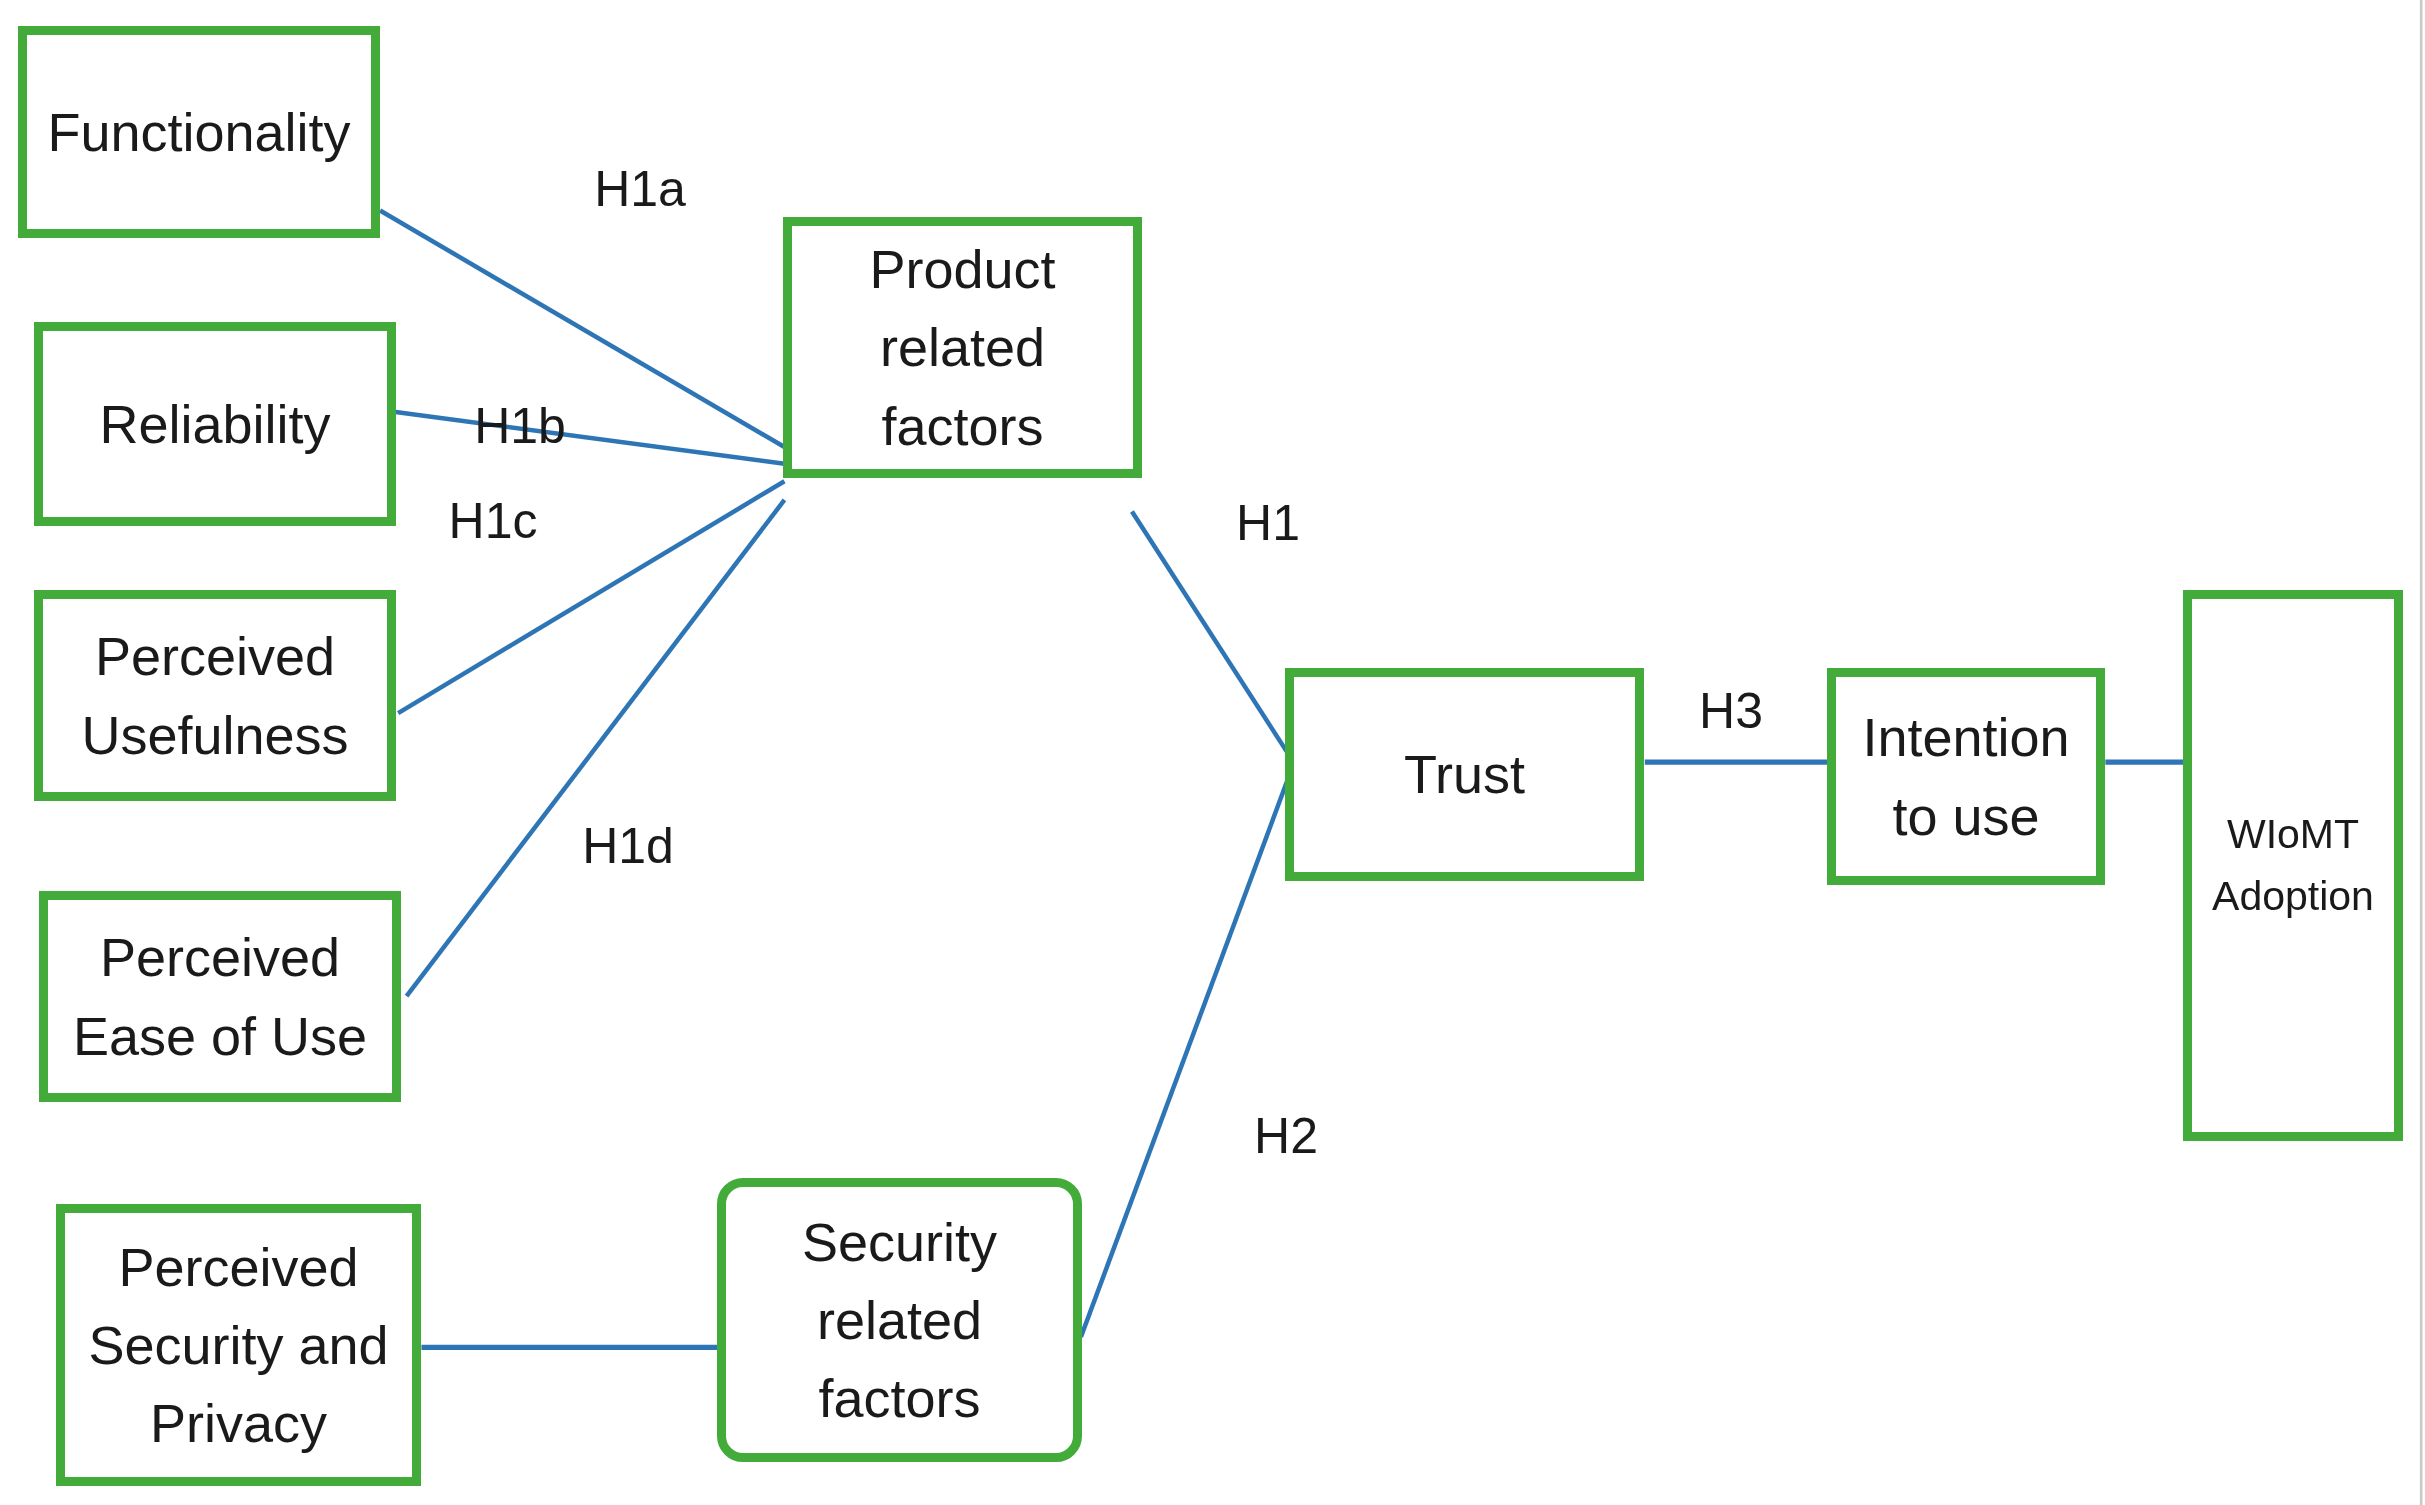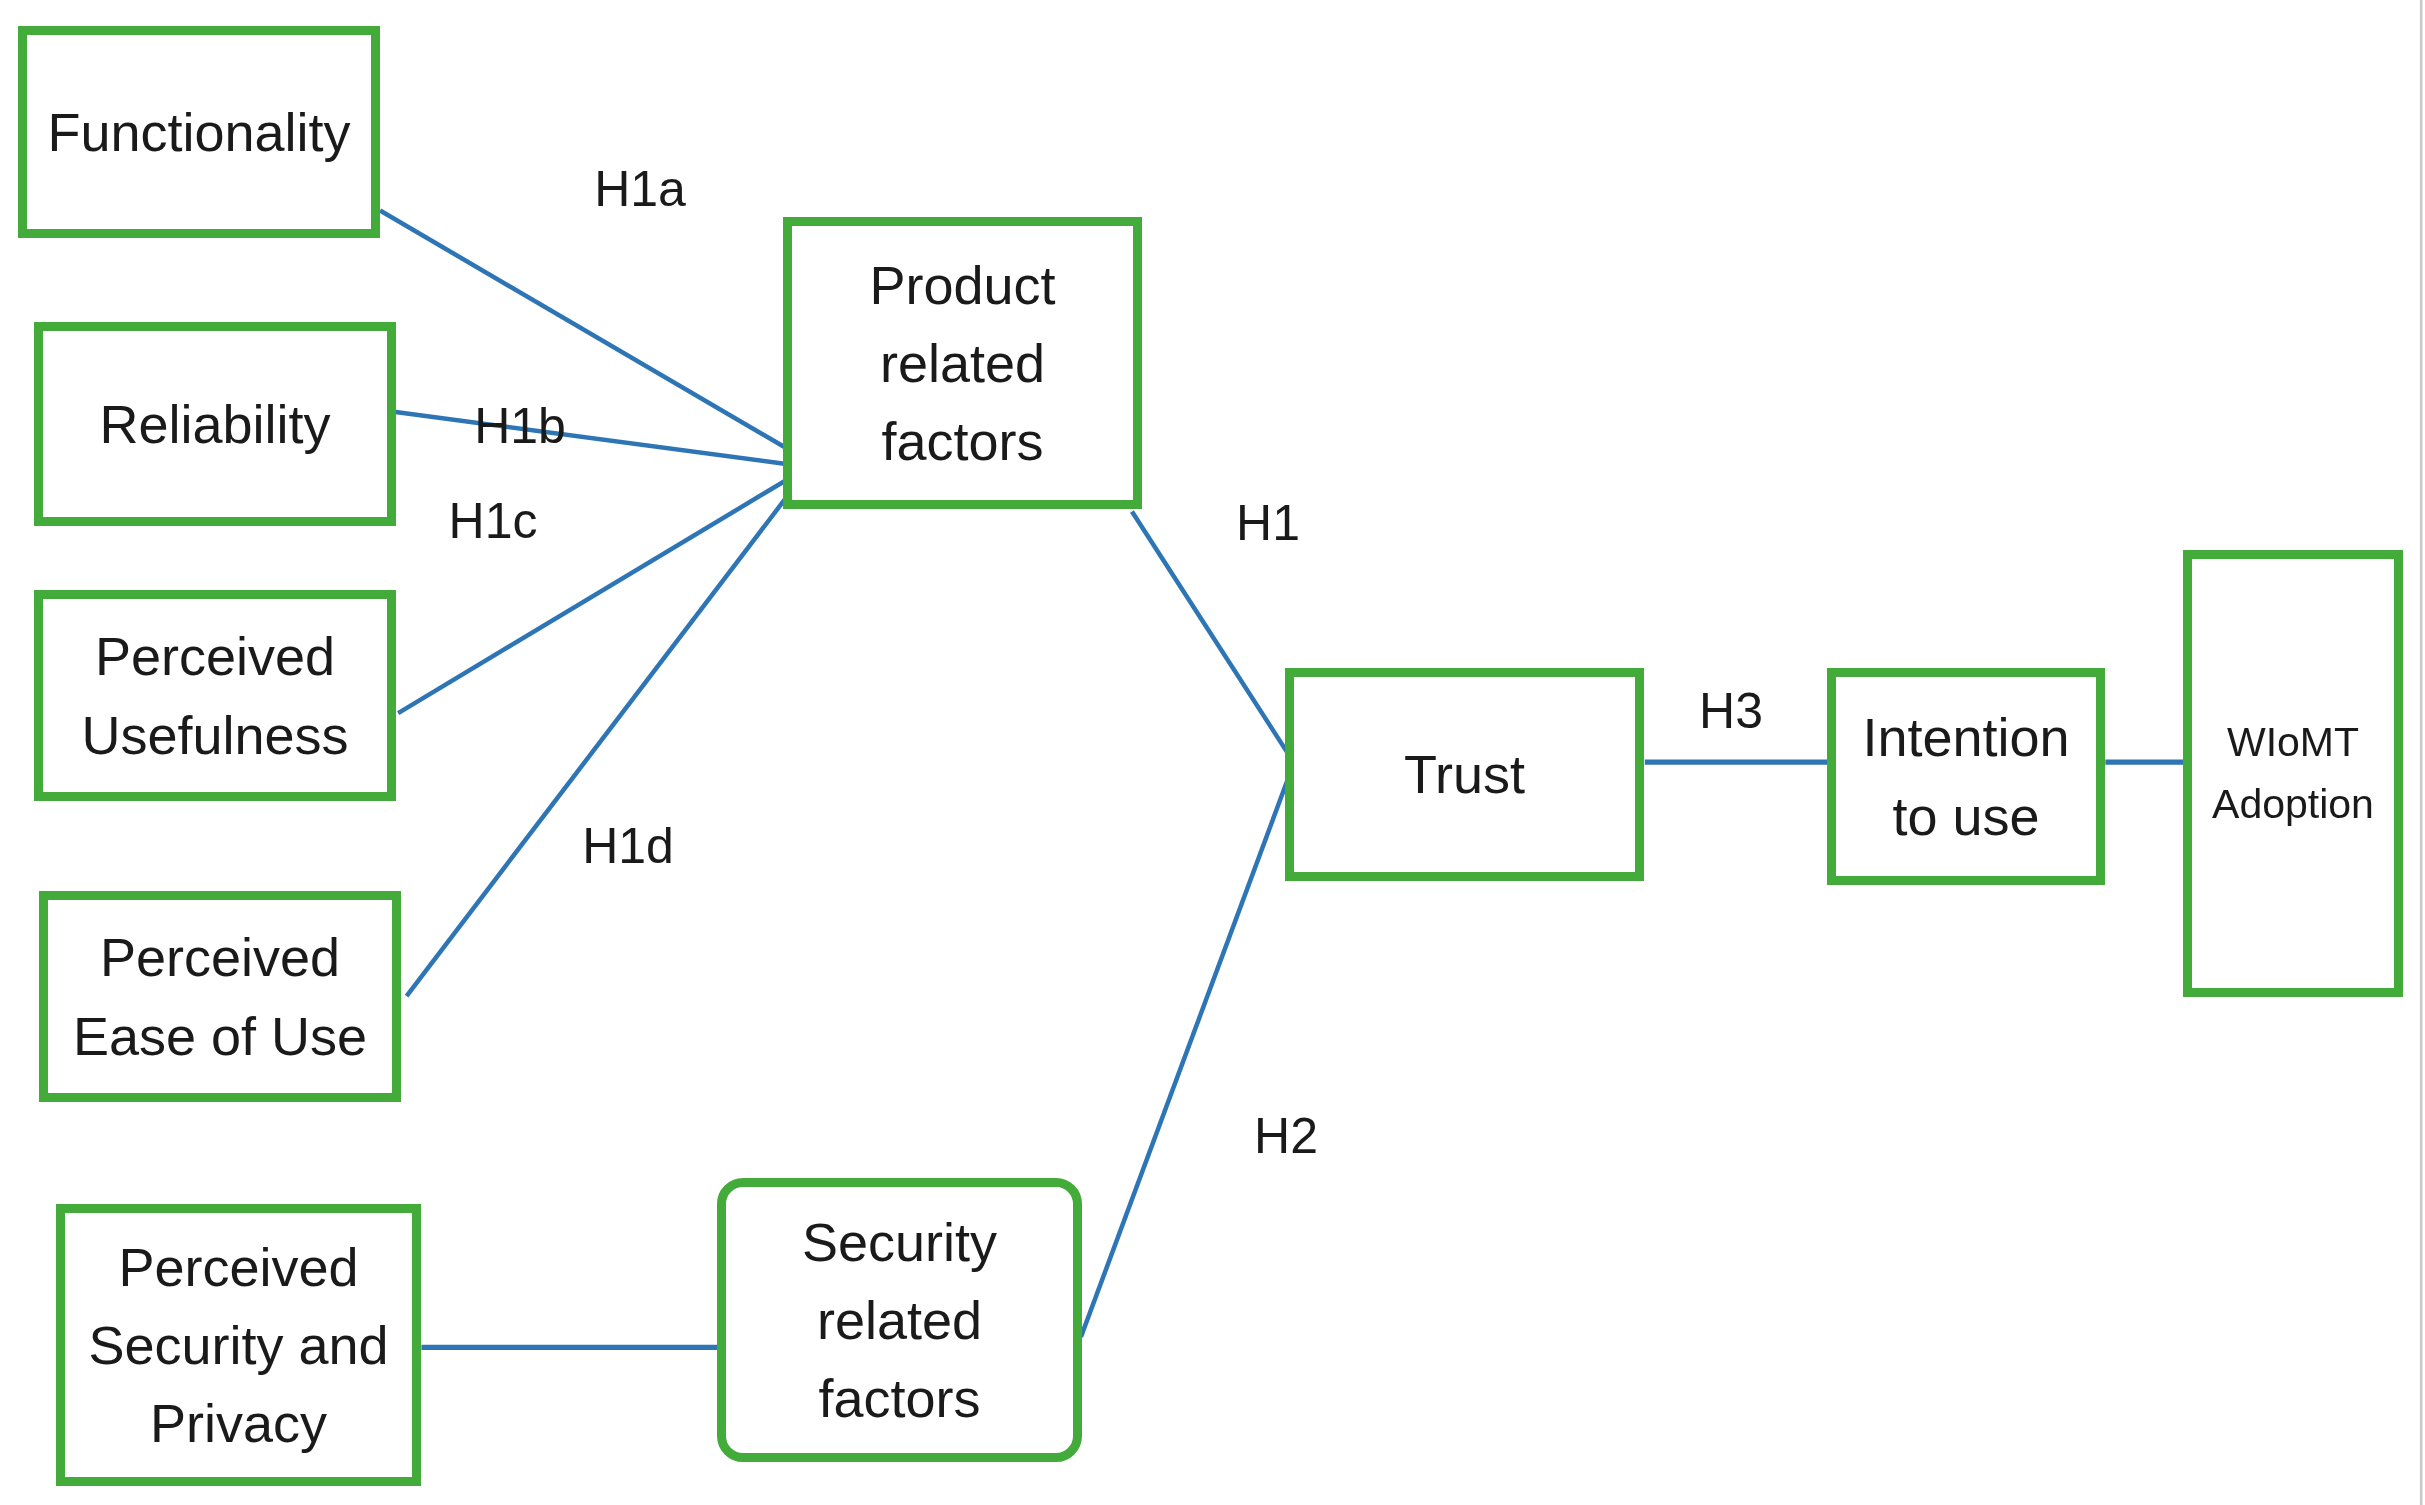--- a/index.html
+++ b/index.html
@@ -52,25 +52,25 @@
     z-index: 2;
     white-space: nowrap;
   }
 
   
   #n-functionality { left: 18px;   top: 26px;   width: 362px; height: 212px; }
   #n-reliability   { left: 34px;   top: 322px;  width: 362px; height: 204px; }
   #n-usefulness    { left: 34px;   top: 590px;  width: 362px; height: 211px; }
   #n-ease          { left: 39px;   top: 891px; width: 362px; height: 211px; }
   #n-psp           { left: 56px;   top: 1204px; width: 365px; height: 282px; }
-  #n-product       { left: 783px; top: 217px;  width: 359px; height: 292px; }
+  #n-product       { left: 783px; top: 217px;  width: 359px; height: 261px; }
   #n-security      { left: 717px; top: 1178px; width: 365px; height: 284px; border-radius: 26px; }
   #n-trust         { left: 1285px; top: 668px; width: 359px; height: 213px; }
   #n-intention     { left: 1827px; top: 668px; width: 278px; height: 217px; }
-  #n-wiomt         { left: 2183px; top: 550px;  width: 220px; height: 447px; }
+  #n-wiomt         { left: 2183px; top: 590px;  width: 220px; height: 551px; }
 
   
   #lbl-h1a { left: 640px;  top: 189px;  }
   #lbl-h1b { left: 520px;  top: 426px;  }
   #lbl-h1c { left: 493px;  top: 521px;  }
   #lbl-h1d { left: 628px;  top: 846px; }
   #lbl-h1  { left: 1268px; top: 523px;  }
   #lbl-h2  { left: 1274px; top: 1136px; margin-left: 12px; }
   #lbl-h3  { left: 1731px; top: 711px; }
 </style>

